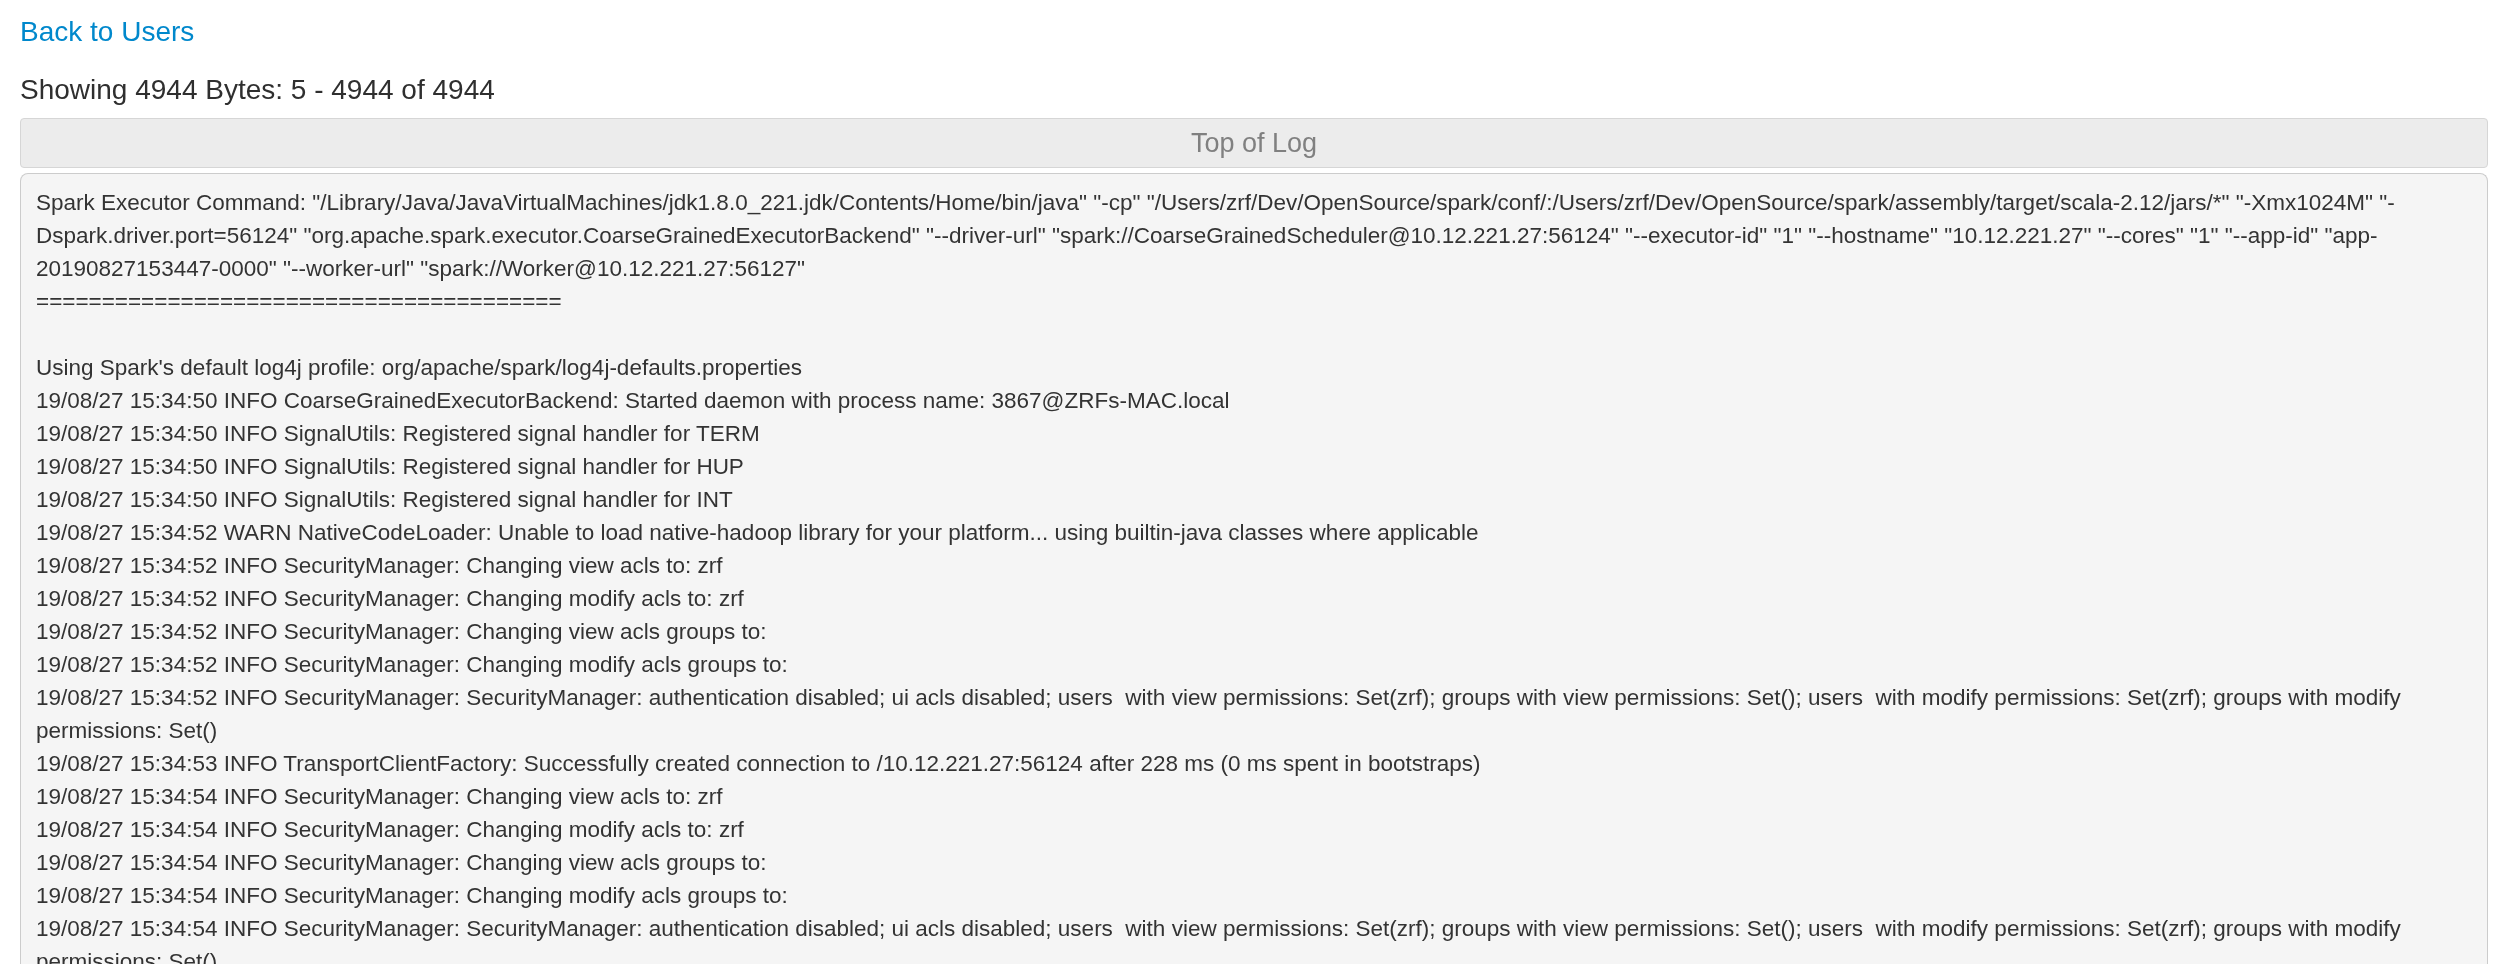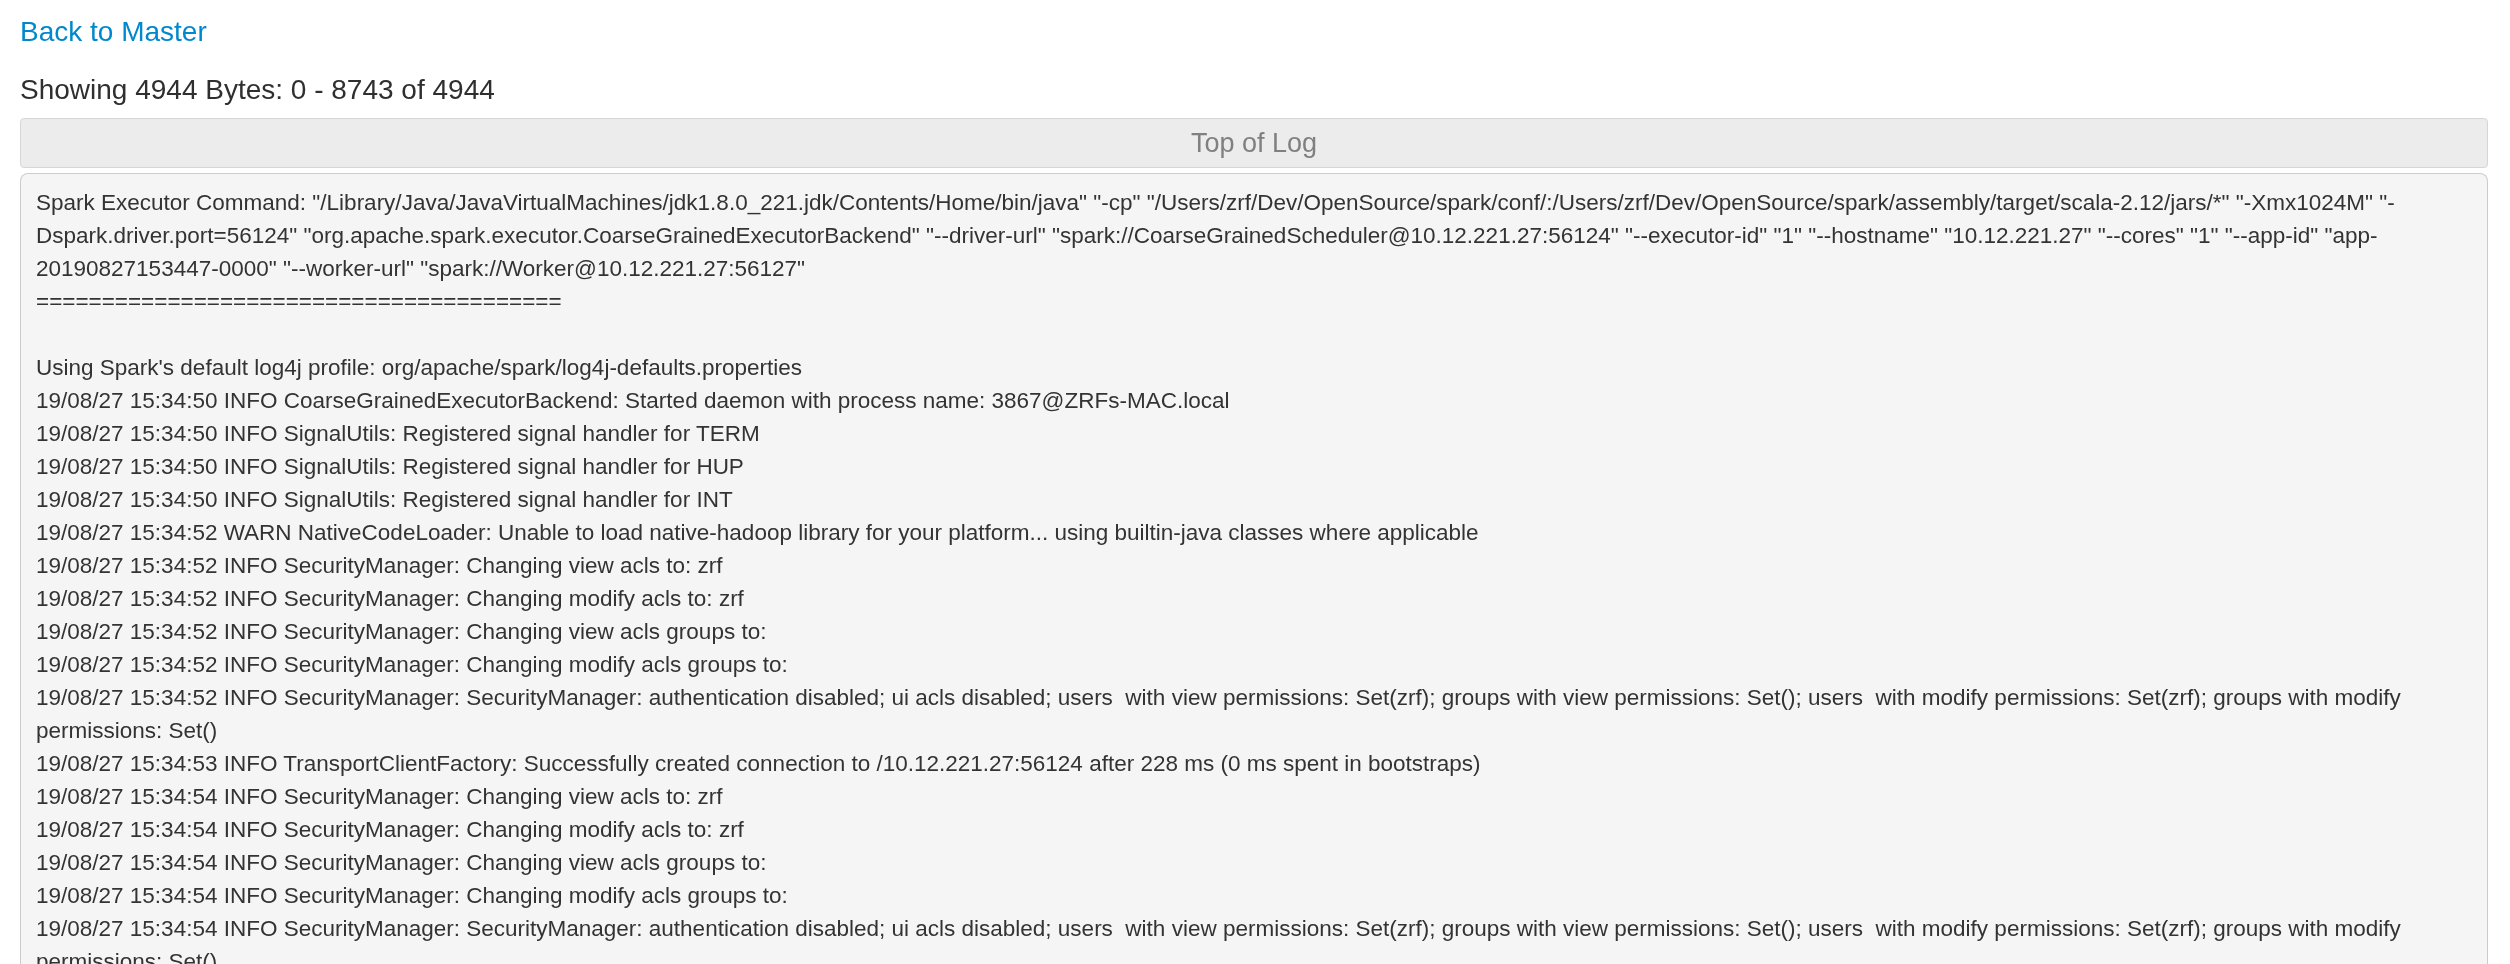--- a/index.html
+++ b/index.html
@@ -71,23 +71,23 @@
     color: var(--log_text, #333333);
     white-space: pre-wrap;
     word-wrap: break-word;
   }
 </style>
 </head>
 <body>
 
 <div class="page">
 
-  <a class="back-link">Back to Master</a>
+  <a class="back-link">Back to Users</a>
 
-  <div class="bytes-info">Showing 4944 Bytes: 0 - 8743 of 4944</div>
+  <div class="bytes-info">Showing 4944 Bytes: 5 - 4944 of 4944</div>
 
   <div class="log-header-bar">
     <span>Top of Log</span>
   </div>
 
   <div class="log-box">
     <pre class="log-content">Spark Executor Command: "/Library/Java/JavaVirtualMachines/jdk1.8.0_221.jdk/Contents/Home/bin/java" "-cp" "/Users/zrf/Dev/OpenSource/spark/conf/:/Users/zrf/Dev/OpenSource/spark/assembly/target/scala-2.12/jars/*" "-Xmx1024M" "-Dspark.driver.port=56124" "org.apache.spark.executor.CoarseGrainedExecutorBackend" "--driver-url" "spark://CoarseGrainedScheduler@10.12.221.27:56124" "--executor-id" "1" "--hostname" "10.12.221.27" "--cores" "1" "--app-id" "app-20190827153447-0000" "--worker-url" "spark://Worker@10.12.221.27:56127"
 ========================================
 
 Using Spark's default log4j profile: org/apache/spark/log4j-defaults.properties

